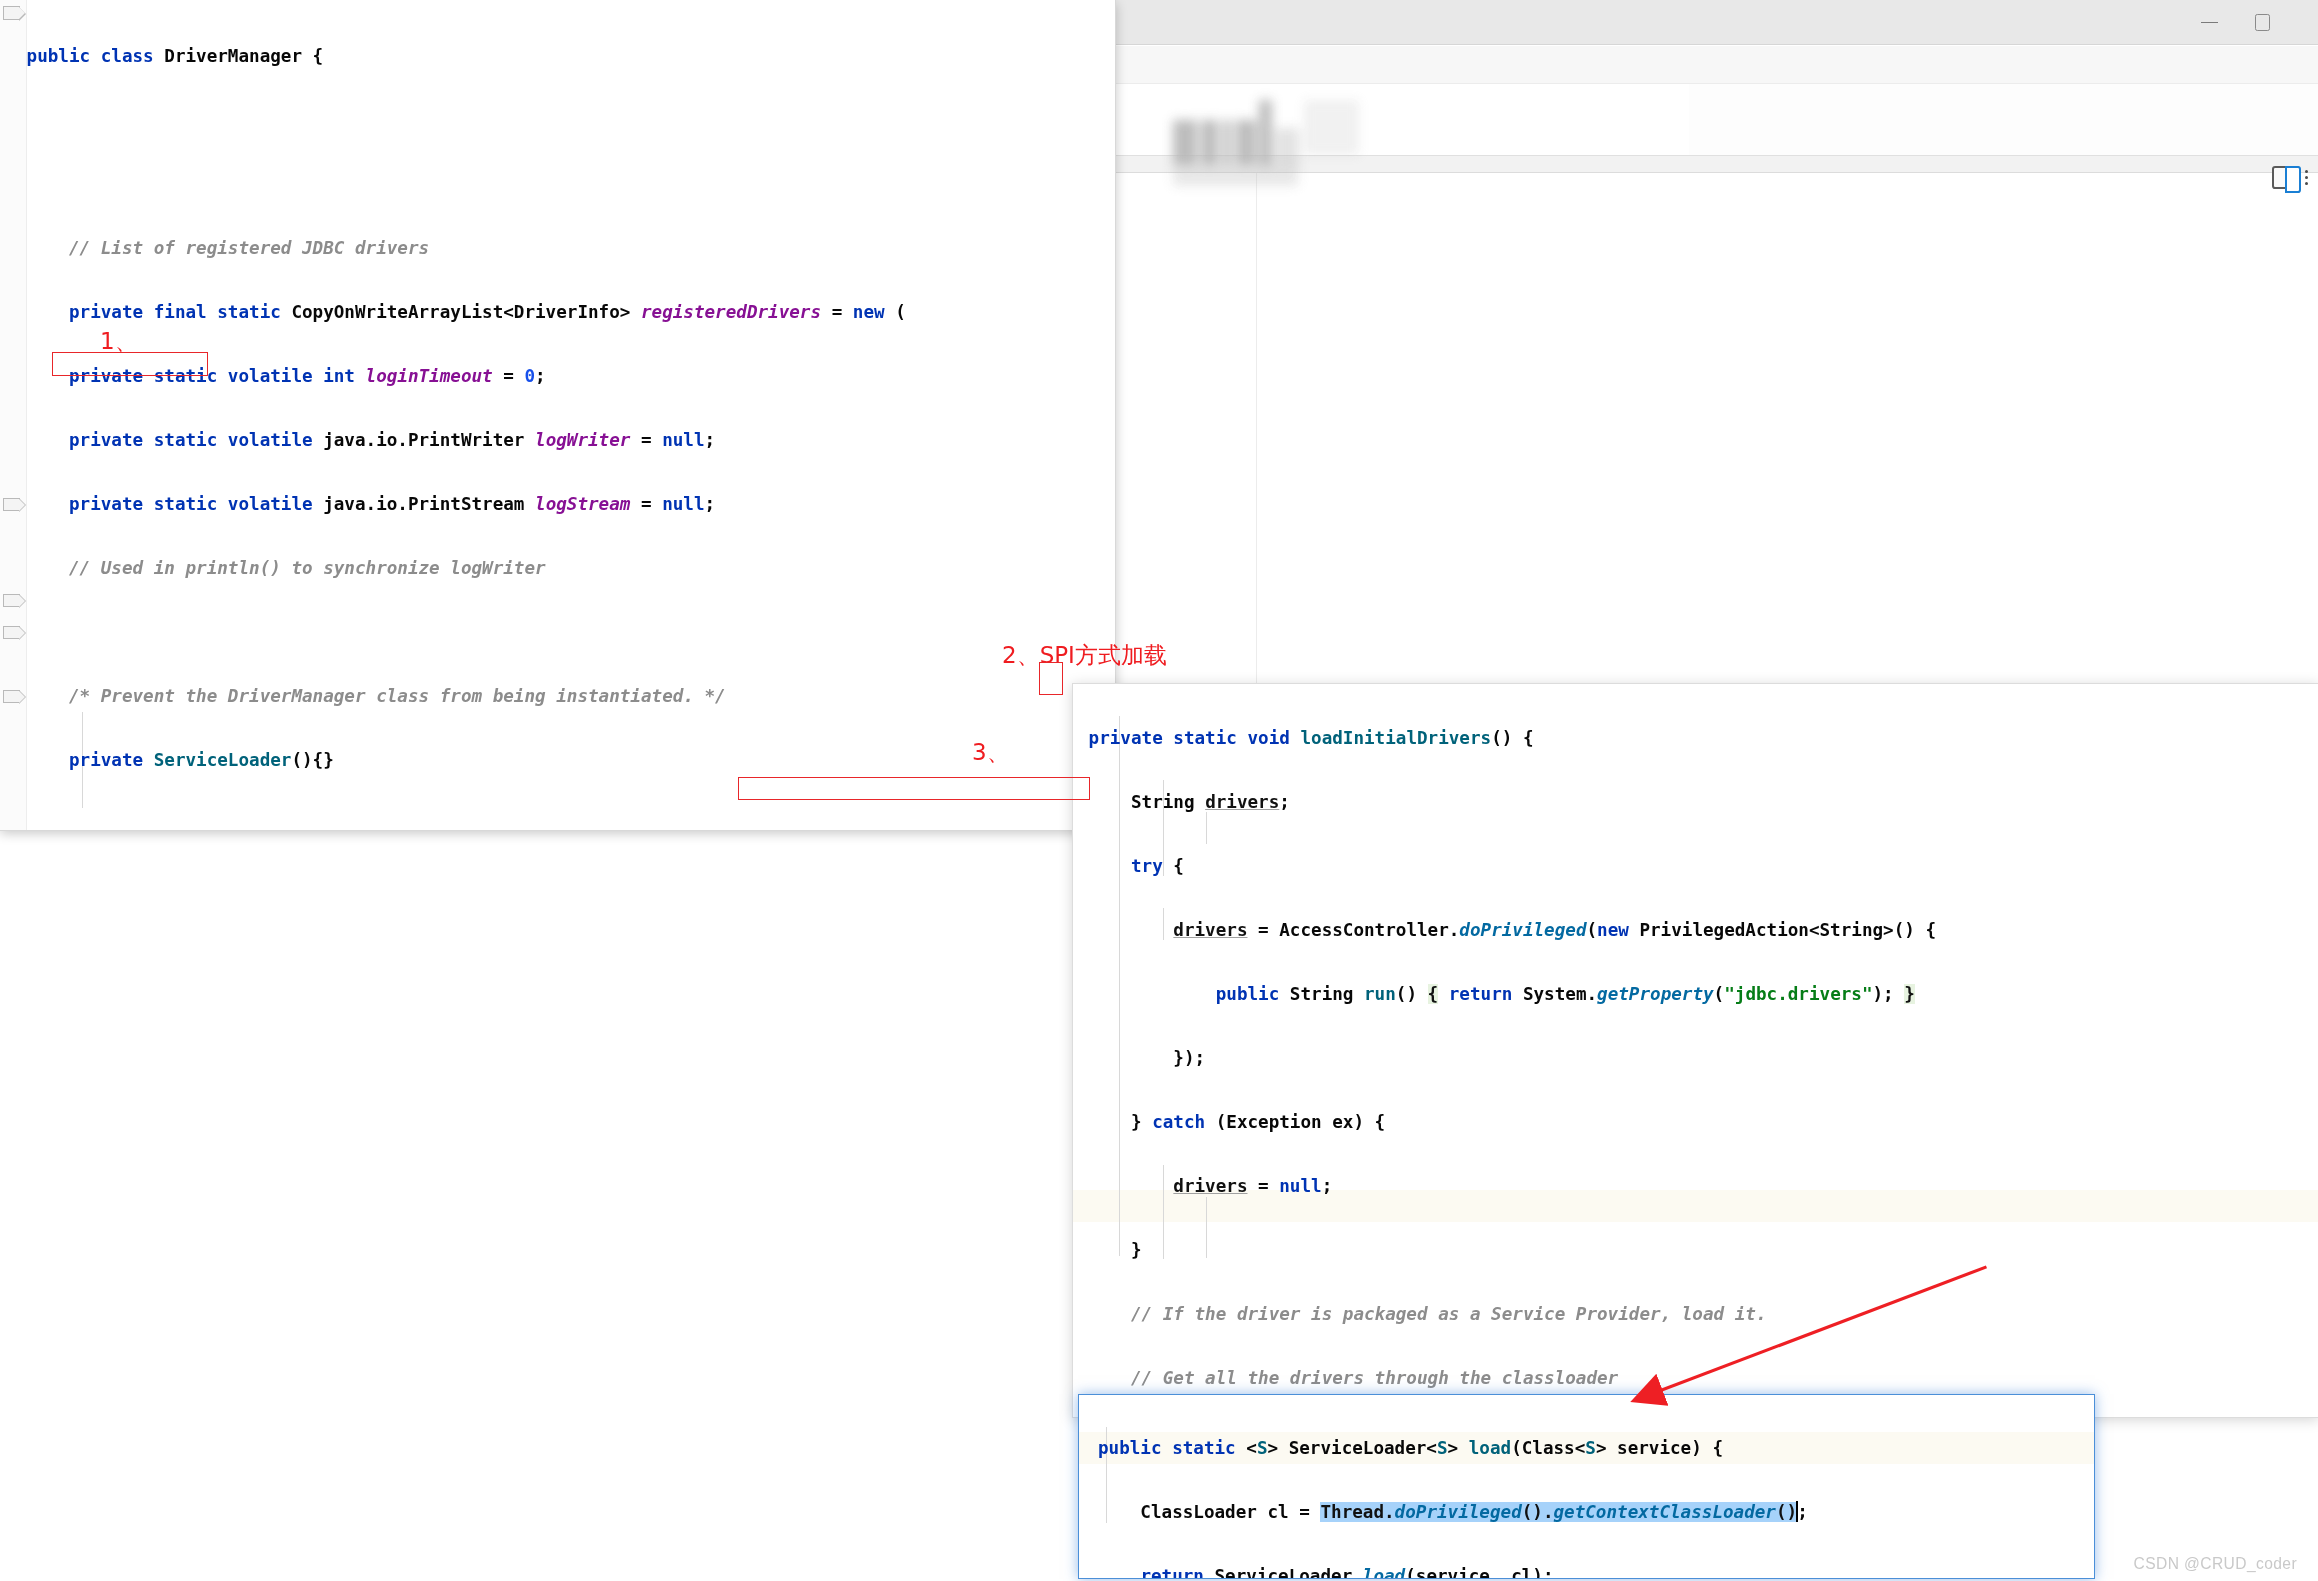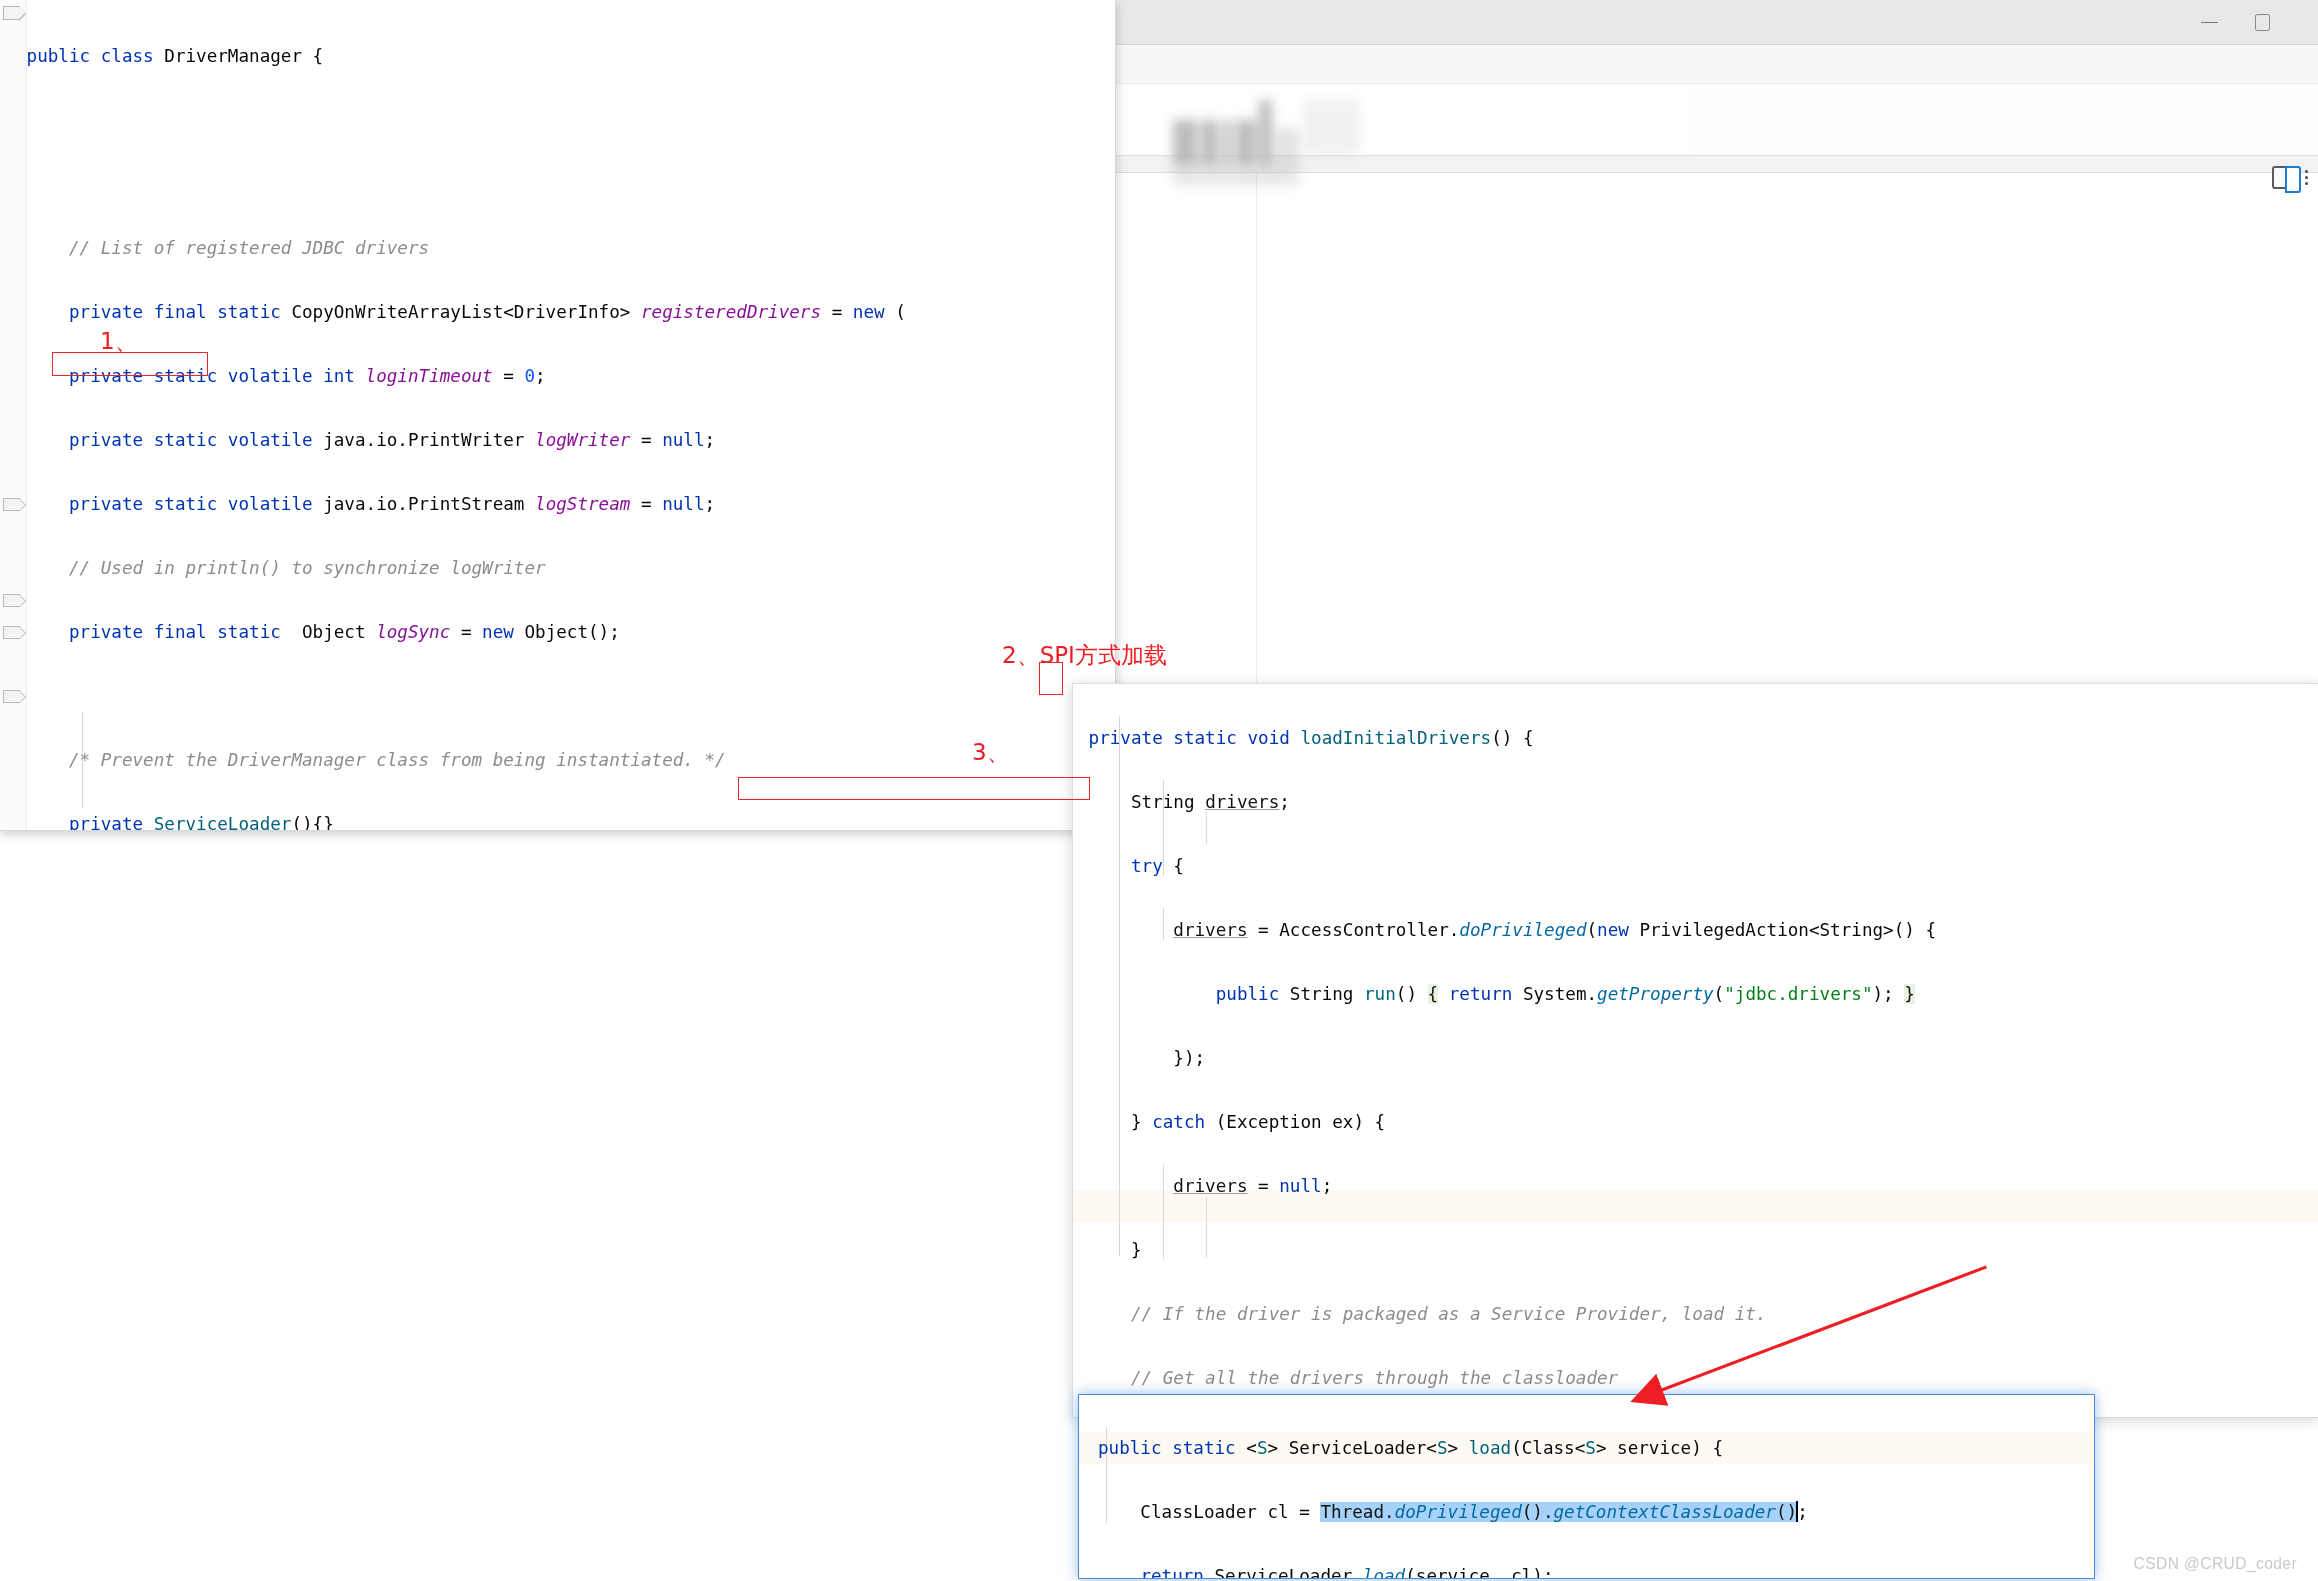--- a/index.html
+++ b/index.html
@@ -137,21 +137,21 @@
 
   
   #panel3 {
     left: 1078px; top: 1394px; width: 1017px; height: 185px;
     border: 0.8px solid #4b8fd8;
     box-shadow: 0 0 12.5px rgba(66,133,216,.55);
   }
   #panel3 .code { position: absolute; left: 19px; top: 4.7px; }
 
   
-  .ln { display: block; height: 32px; }
+  .ln { display: block; height: 32px; font-weight: bold; }
   
   .kw   { color: #0033b3; }
   .cmt  { color: #8c8c8c; font-style: italic; }
   .str  { color: #067d17; }
   .num  { color: #1750eb; }
   .stfld{ color: #871094; font-style: italic; }
   .mth  { color: #00627a; }
   .stmthb{ color: #0369a1; font-style: italic; }
   .ulv  { text-decoration: underline; text-decoration-color: #a0a0a0; }
   .plain{ color: #080808; }
@@ -271,21 +271,20 @@
     <div class="code">
 <span class="ln"><span class="kw">public class </span><span class="plain">DriverManager {</span></span>
 <span class="ln"> </span>
 <span class="ln"> </span>
 <span class="ln"><span class="cmt">    // List of registered JDBC drivers</span></span>
 <span class="ln"><span class="kw">    private final static </span><span class="plain">CopyOnWriteArrayList&lt;DriverInfo&gt; </span><span class="stfld">registeredDrivers</span><span class="plain"> = </span><span class="kw">new </span><span class="plain">(</span></span>
 <span class="ln"><span class="kw">    private static volatile int </span><span class="stfld">loginTimeout</span><span class="plain"> = </span><span class="num">0</span><span class="plain">;</span></span>
 <span class="ln"><span class="kw">    private static volatile </span><span class="plain">java.io.PrintWriter </span><span class="stfld">logWriter</span><span class="plain"> = </span><span class="kw">null</span><span class="plain">;</span></span>
 <span class="ln"><span class="kw">    private static volatile </span><span class="plain">java.io.PrintStream </span><span class="stfld">logStream</span><span class="plain"> = </span><span class="kw">null</span><span class="plain">;</span></span>
 <span class="ln"><span class="cmt">    // Used in println() to synchronize logWriter</span></span>
-<span class="ln"><span class="kw">    private final static  </span><span class="plain">Object </span><span class="stfld">logSync</span><span class="plain"> = </span><span class="kw">new </span><span class="plain">Object();</span></span>
 <span class="ln"> </span>
 <span class="ln"><span class="cmt">    /* Prevent the DriverManager class from being instantiated. */</span></span>
 <span class="ln"><span class="kw">    private </span><span class="mth">ServiceLoader</span><span class="plain">(){}</span></span>
 
 
 
 
 
 
 

